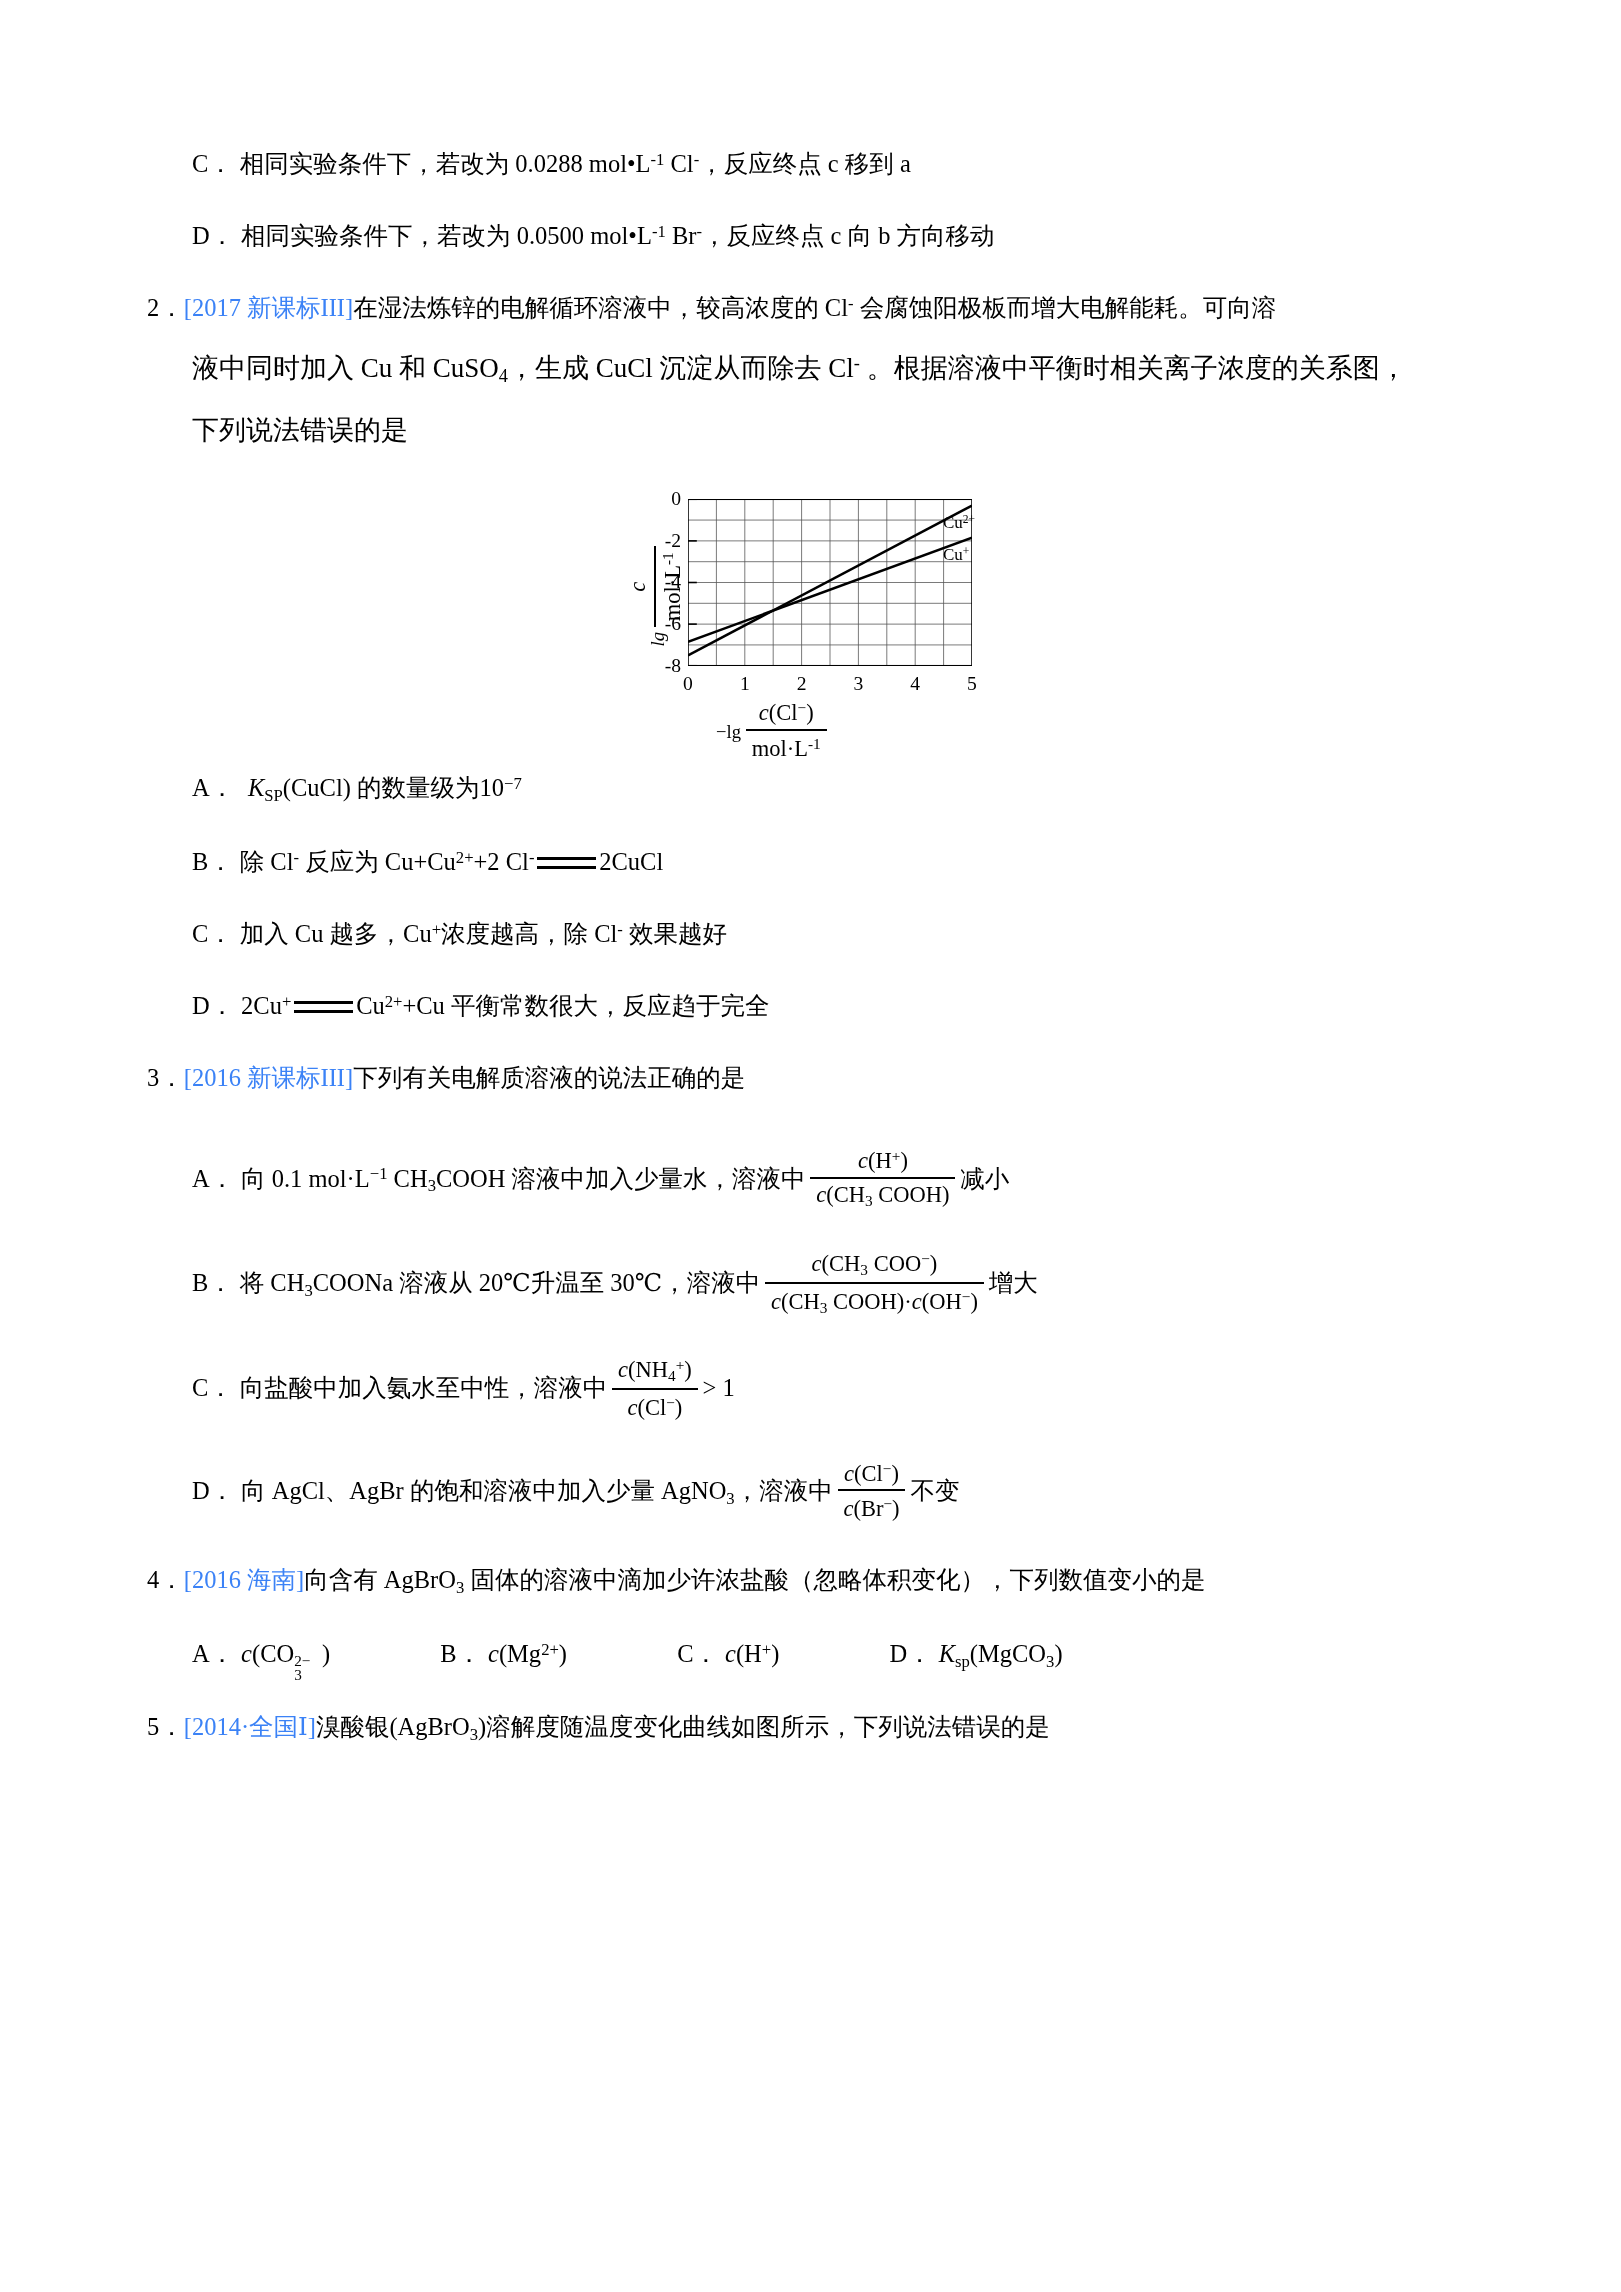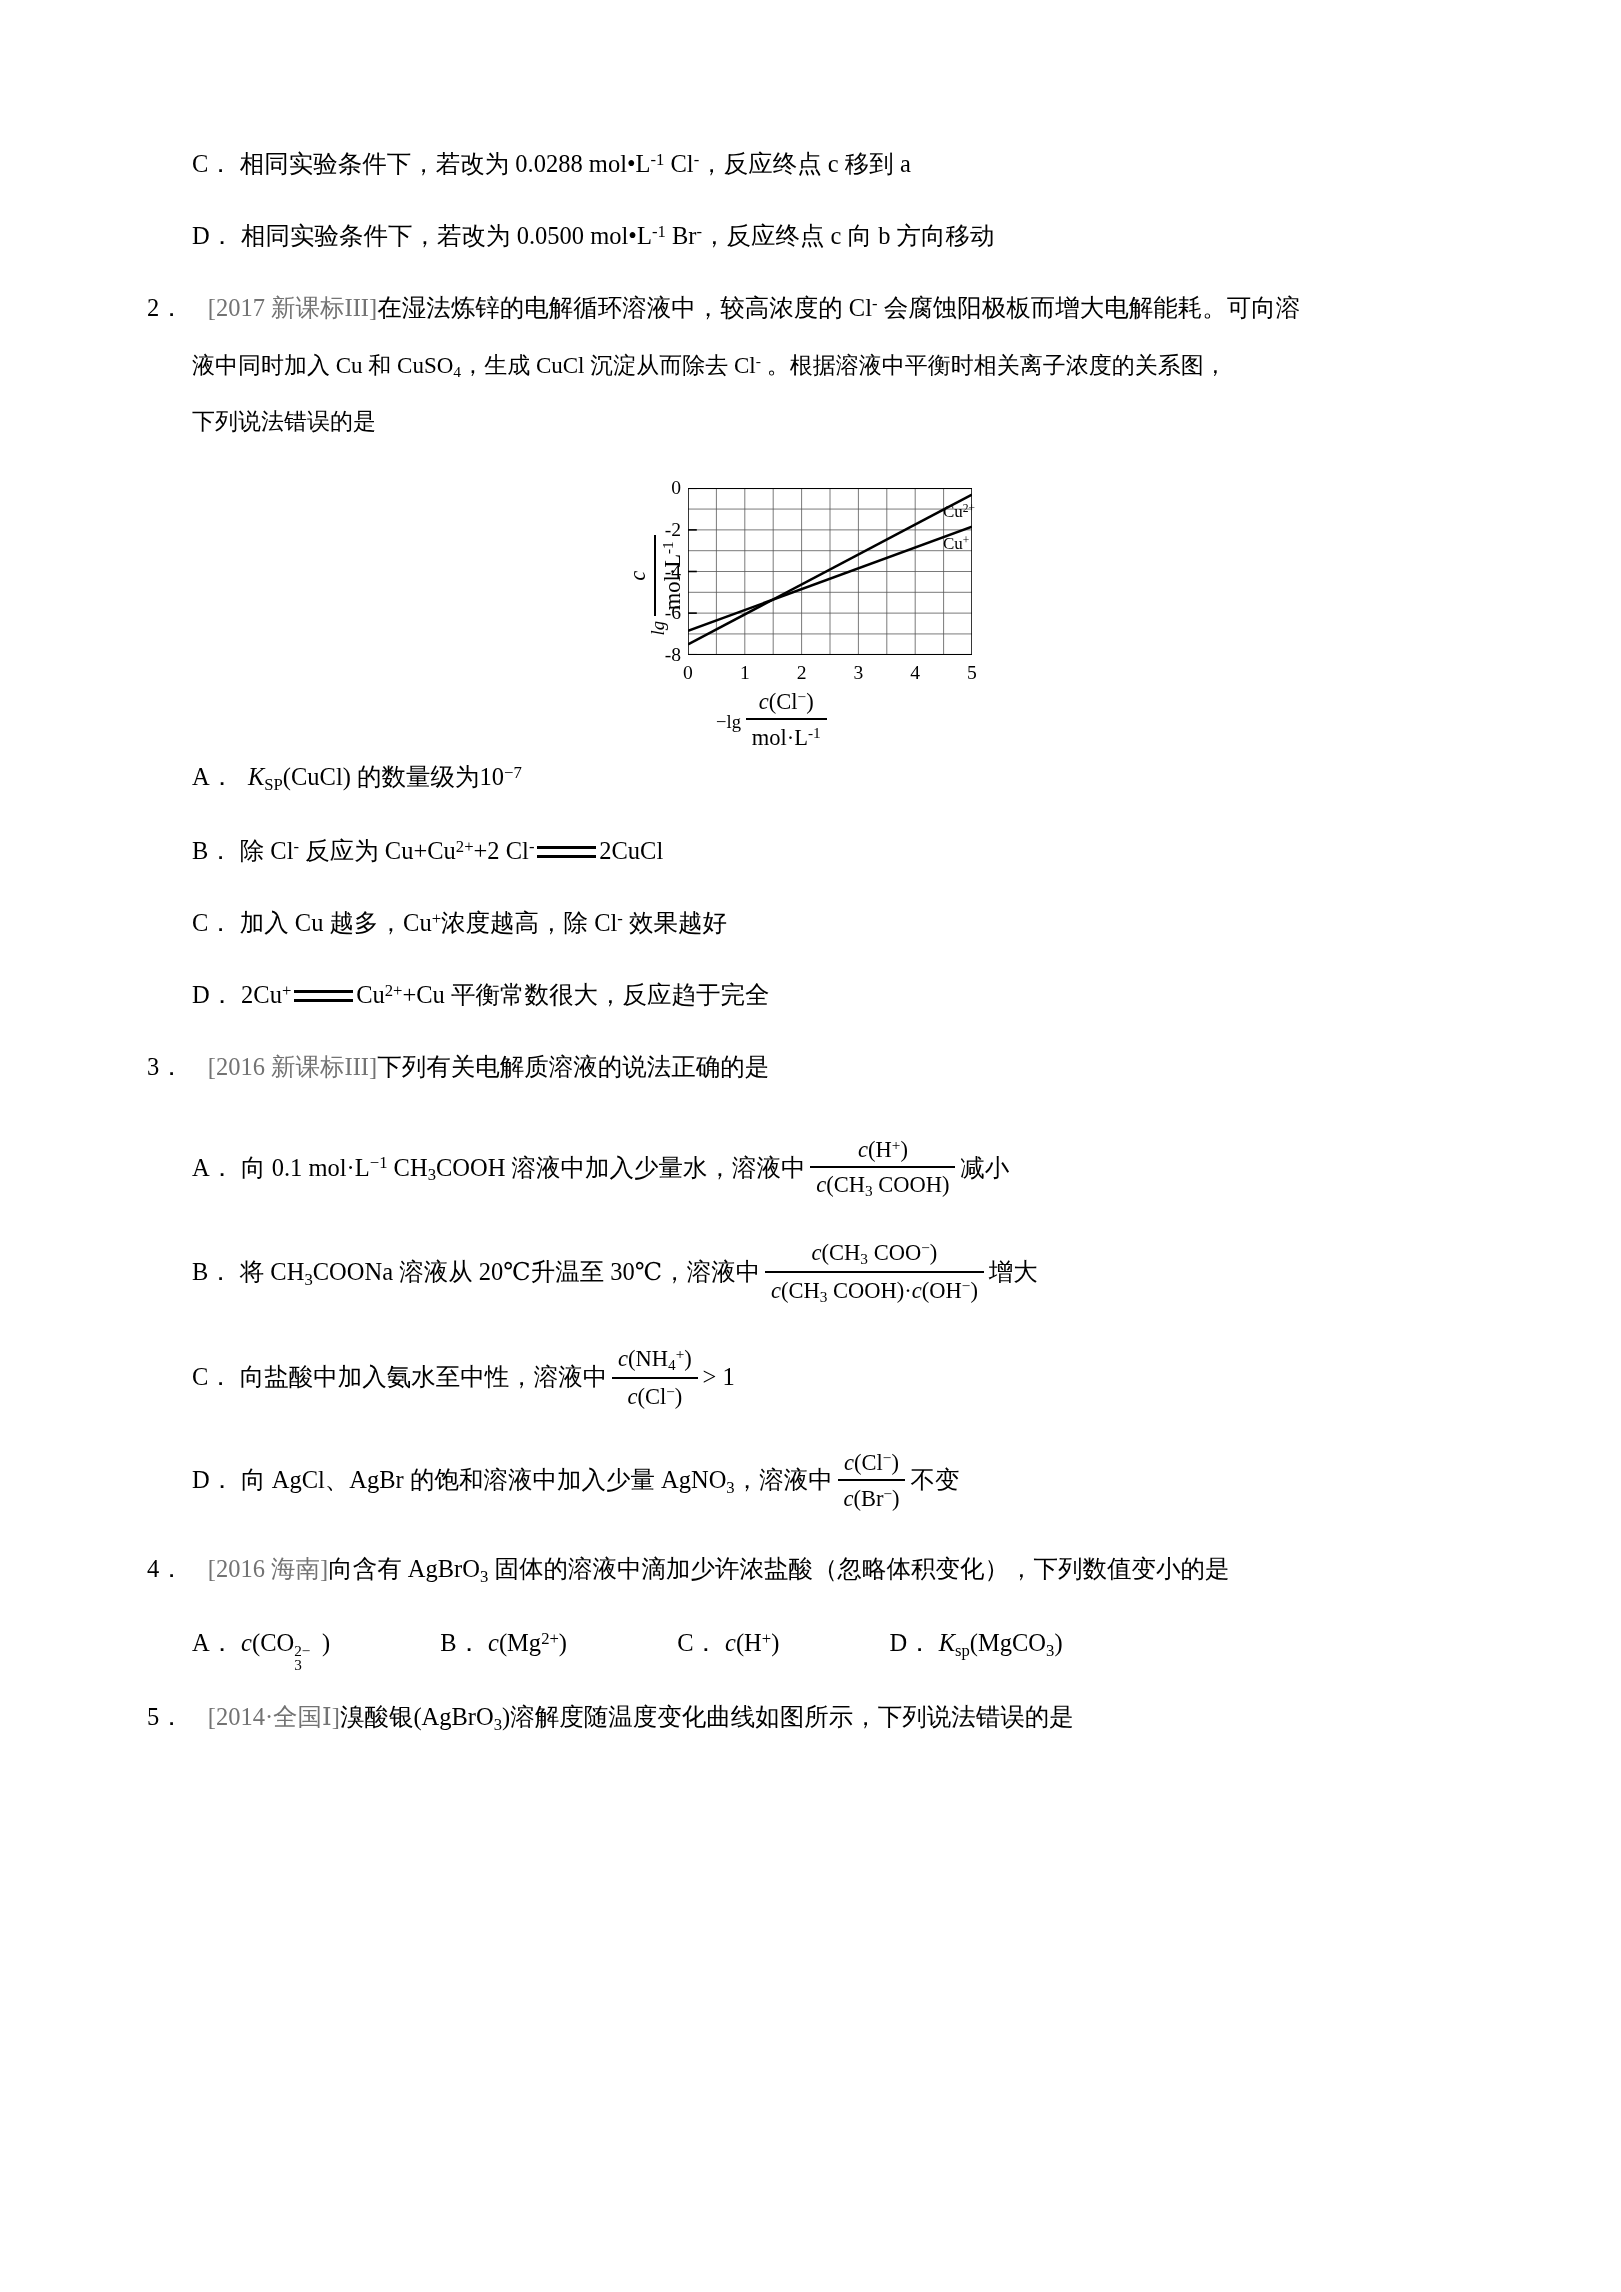--- a/index.html
+++ b/index.html
@@ -27,23 +27,23 @@
   .opt{
     font-size:24.5px;
     margin:0 0 0 0;
     padding-left:45px;
     white-space:nowrap;
   }
   .qnum{
     font-size:24.5px;
     white-space:nowrap;
   }
-  .tag{ color:#737373;margin-left:24px; }
+  .tag{ color:#3b82f6; }
   .cont{
-    font-size:23px;
+    font-size:27px;
     padding-left:45px;
     white-space:nowrap;
   }
   sub{font-size:0.68em;vertical-align:-0.28em;}
   sup{font-size:0.68em;vertical-align:0.45em;}
   i,.it{font-style:italic;}
   .sp{display:inline-block;width:6.9px;}
   .eqsign{
     display:inline-block;
     position:relative;

